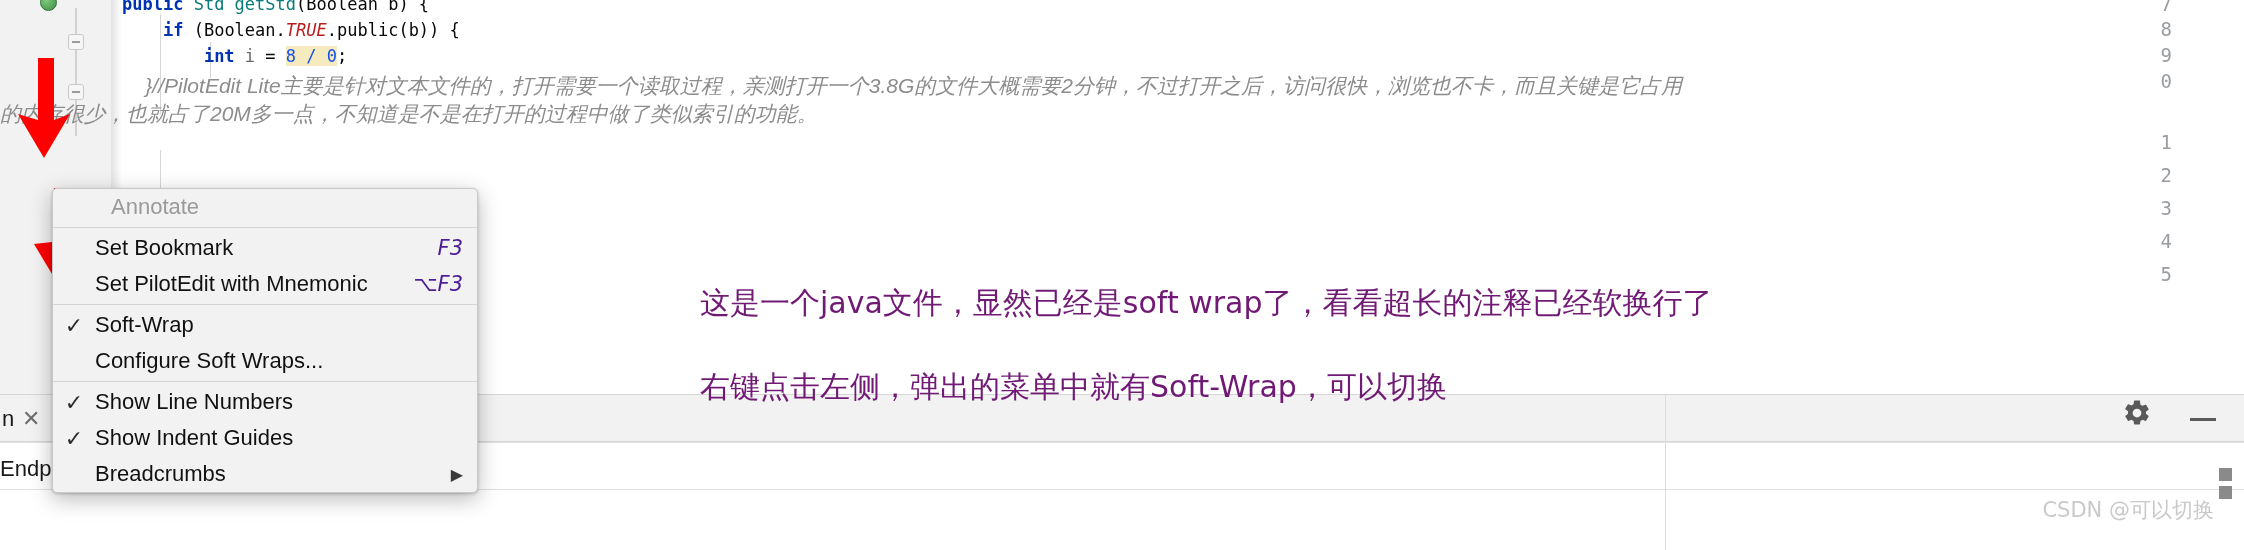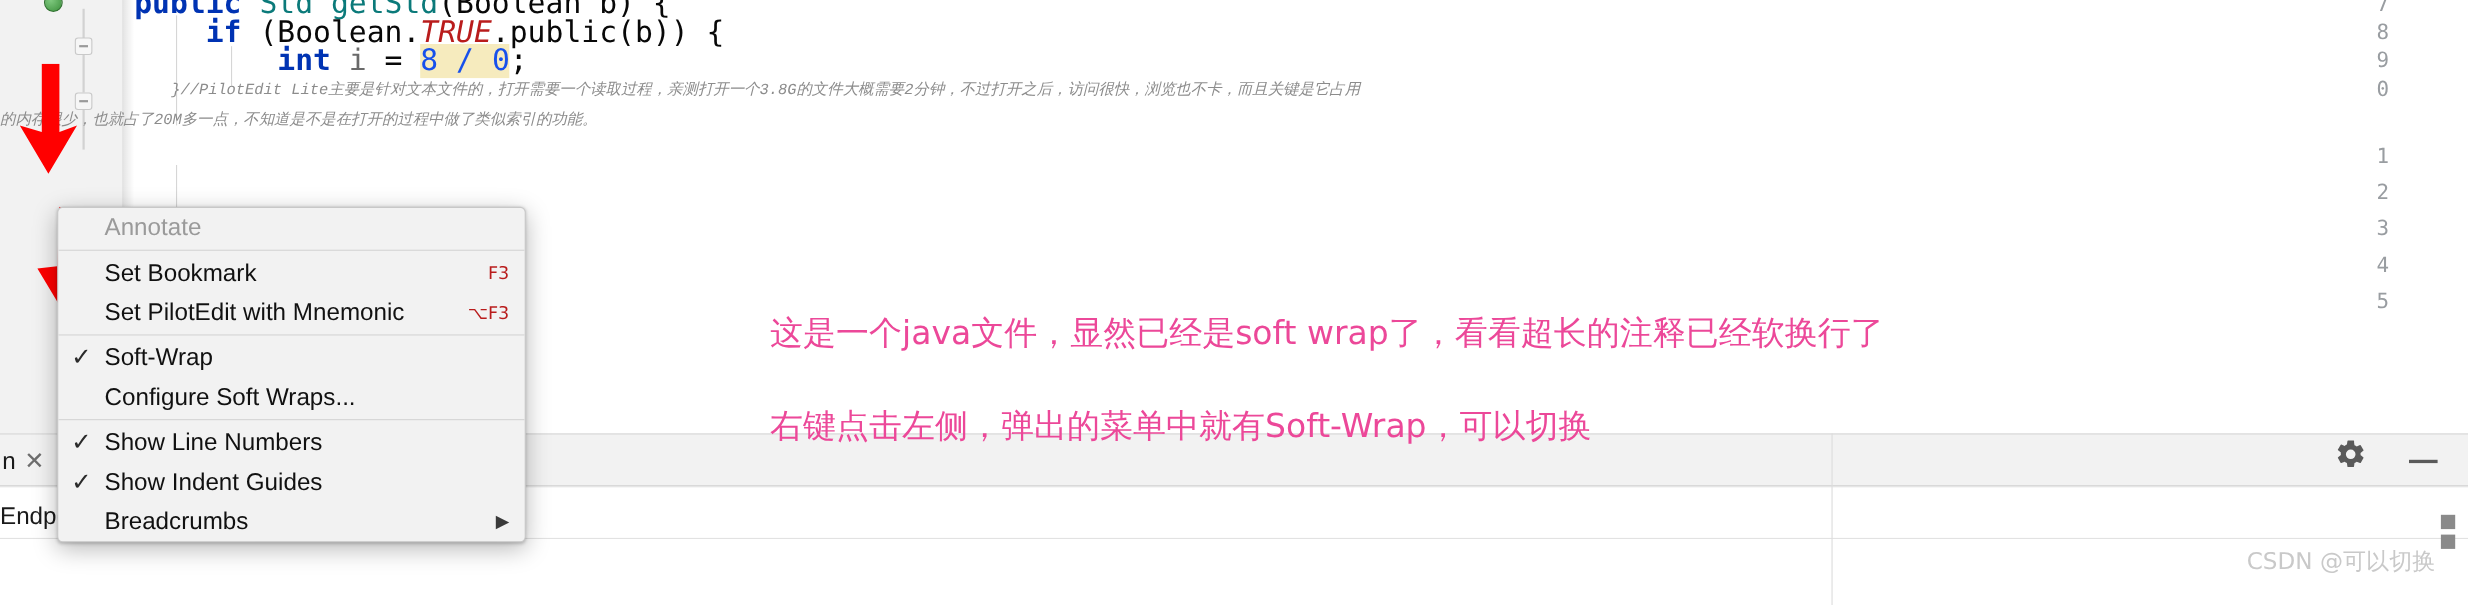--- a/index.html
+++ b/index.html
@@ -49,43 +49,43 @@
     position:absolute; left:40px; width:17px; height:17px;
     border-radius:50%;
     background: radial-gradient(circle at 35% 35%, #7fc97f, #3b8f3b);
     border:1px solid #2f6f2f;
   }
 
   
   .code-layer {
     position:absolute; left:122px; top:0; right:0; height:428px;
     font-family:"DejaVu Sans Mono", monospace;
-    font-size:27px;
+    font-size:17px;
     color:#232323;
     white-space:pre;
   }
   .code-line { position:absolute; left:0; line-height:24px; }
   .kw  { color:#0033b3; font-weight:bold; }
   .ty  { color:#0b7a7a; }
   .cst { color:#b91c1c; font-style:italic; }
   .num { color:#1750eb;margin-top:47px; }
   .pln { color:#080808; }
   .var { color:#6a6a6a; }
   .hl  { background:#f6ebbe; }
 
   
   .indent-guide {
     position:absolute; width:1px; background:#d6d6d6;
   }
 
   
   .wrap-line {
     position:absolute;
-    font-family:Liberation Mono, monospace;
-    font-size:14px; color:#8c8c8c; font-style:italic;
+    font-family:Liberation Sans, sans-serif;
+    font-size:21px; color:#8c8c8c; font-style:italic;
     white-space:pre;
   }
 
   
   .arrow { position:absolute; }
 
   
   .ctx-menu {
     position:absolute;
     left:52px; top:188px; width:426px;
@@ -98,45 +98,46 @@
   }
   .ctx-item {
     position:relative;
     height:36px;
     display:flex; align-items:center;
     padding:0 14px 0 0;
     font-size:22px;
     color:#111111;
     white-space:nowrap;
   }
-  .ctx-item.header { color:#9a9a9a; }
+  .ctx-item.header { color:#9a9a9a;padding-left:16px; }
   .ctx-check {
     width:42px; flex:0 0 42px;
     text-align:center;
     font-size:22px; color:#2b2b2b;
     font-family:"DejaVu Sans", sans-serif;
   }
   .ctx-label { flex:1 1 auto; }
   .ctx-accel {
     margin-left:auto; padding-left:26px;
-    font-size:16px; color:#b91c1c;
-    font-family:"DejaVu Sans", sans-serif;
+    font-size:21px; color:#4c1d95;
+    font-family:"DejaVu Sans", sans-serif;
+    font-style:italic;
   }
   .ctx-sub {
     margin-left:auto; padding-left:20px;
     font-size:16px; color:#3a3a3a;
   }
   .ctx-sep {
     height:1px; background:#d4d4d4; margin:2px 0;
   }
 
   
   .annot {
     position:absolute;
-    color:#ec4899;
+    color:#701a75;
     font-family:"DejaVu Sans", sans-serif;
     font-size:30px;
     white-space:nowrap;
     z-index:20;
   }
 
   
   .tool-header {
     position:absolute; left:0; top:394px; width:2244px; height:48px;
     background:#f2f2f2;

